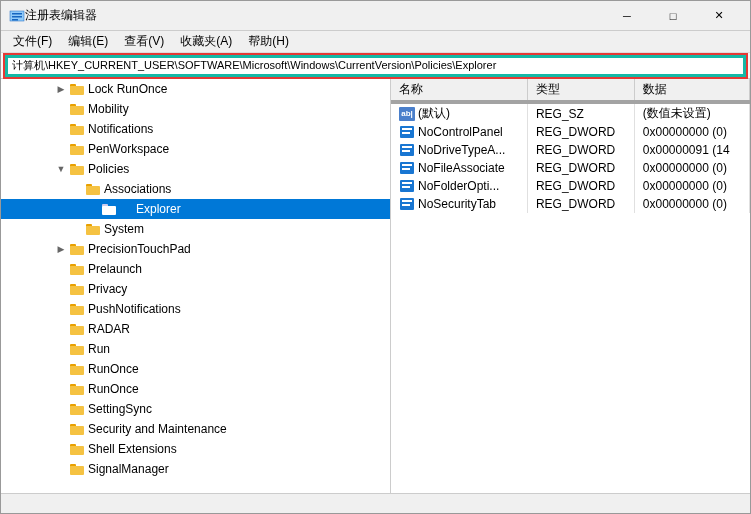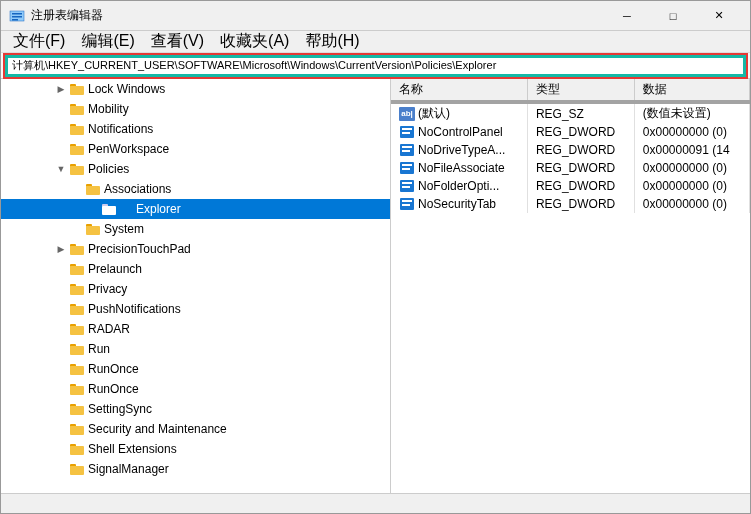--- a/index.html
+++ b/index.html
@@ -25,21 +25,20 @@
       display: flex;
       align-items: center;
       padding: 0 8px;
       border-bottom: 1px solid #ccc;
       justify-content: space-between;
       user-select: none;
     }
     .title-bar-left {
       display: flex;
       align-items: center;
-      gap: 6px;
     }
     .title-icon {
       width: 16px;
       height: 16px;
     }
     .title-text {
       font-size: 12px;
       color: #000;
     }
     .title-controls {
@@ -61,21 +60,21 @@
     .menu-bar {
       height: 22px;
       display: flex;
       align-items: center;
       padding: 0 4px;
       border-bottom: 1px solid #ddd;
       background: #f0f0f0;
     }
     .menu-item {
       padding: 2px 8px;
-      font-size: 16px;
+      font-size: 12px;
       cursor: pointer;
       color: #000;
     }
     .address-bar {
       height: 26px;
       display: flex;
       align-items: center;
       padding: 2px 4px;
       background: #f8f8f8;
       border-bottom: 1px solid #ccc;
@@ -224,21 +223,21 @@
 
     <div class="tree-panel">
 
       <div id="tree-container">
           <div class="tree-item indent3">
             <span class="expander" style="color: rgb(102, 102, 102);">▶</span>
             <svg class="folder-svg" viewBox="0 0 16 13">
               <rect x="1" y="1" width="6" height="3" rx="1" fill="#e8a000"></rect>
               <rect x="1" y="3" width="14" height="9" rx="1" fill="#f5c242"></rect>
             </svg>
-            <span class="item-label">Lock Windows</span>
+            <span class="item-label">Lock RunOnce</span>
           </div>
           <div class="tree-item indent3">
             <span class="expander"></span>
             <svg class="folder-svg" viewBox="0 0 16 13">
               <rect x="1" y="1" width="6" height="3" rx="1" fill="#e8a000"></rect>
               <rect x="1" y="3" width="14" height="9" rx="1" fill="#f5c242"></rect>
             </svg>
             <span class="item-label">Mobility</span>
           </div>
           <div class="tree-item indent3">

